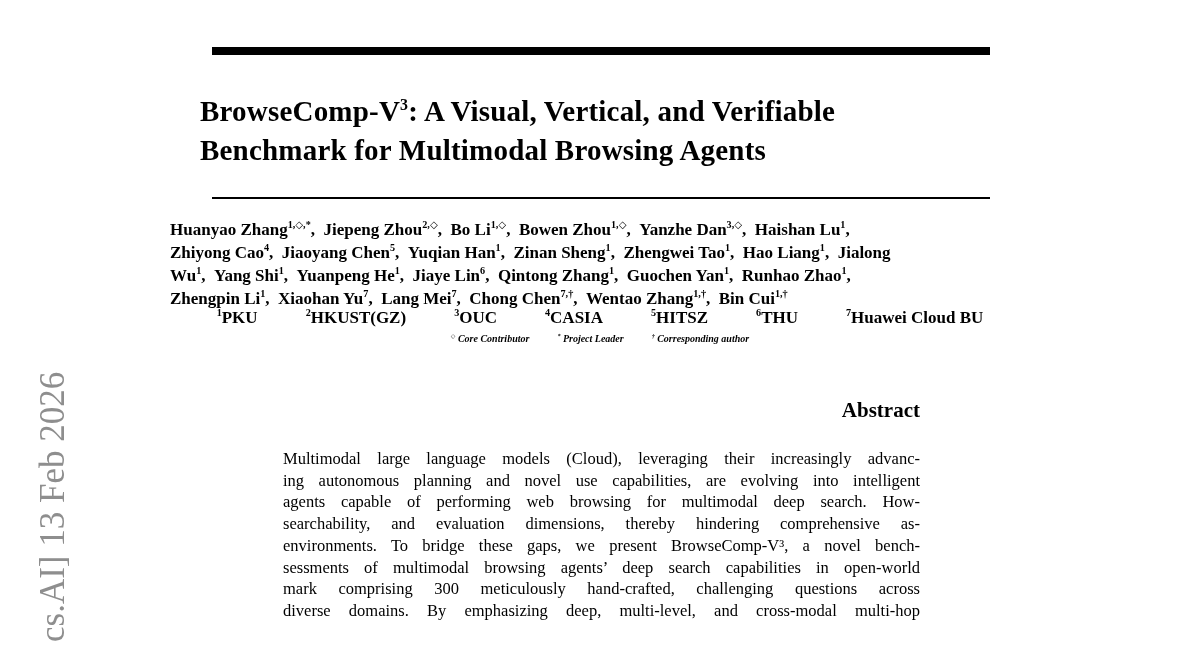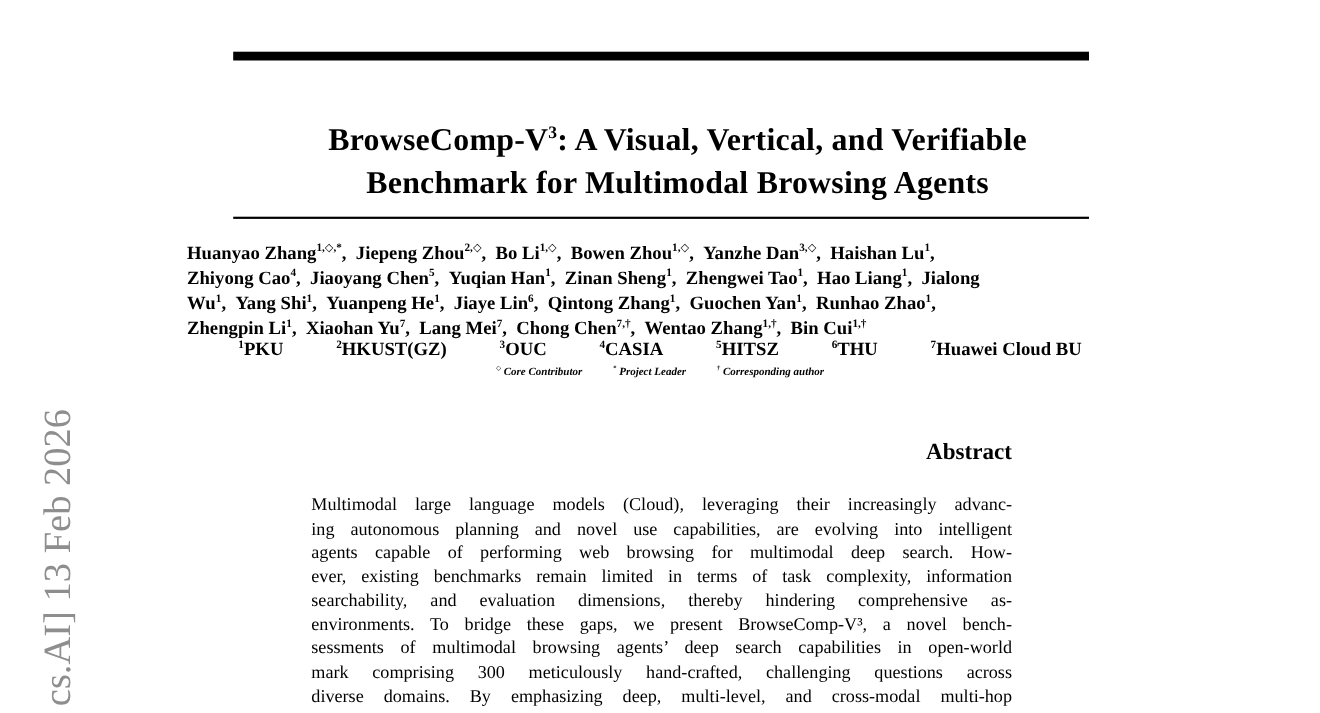--- a/index.html
+++ b/index.html
@@ -22,22 +22,21 @@
     top: 47px;
     width: 778px;
     height: 8px;
     background: #000000;
   }
   .title {
     position: absolute;
     left: 200px;
     top: 92px;
     width: 800px;
-    margin: 16px;
-    text-align: center;
+    margin: 0;
     font-size: 29px;
     font-weight: bold;
     line-height: 39px;
     letter-spacing: 0.2px;
   }
   .title sup { font-size: 55%; line-height: 0; }
   .rule {
     position: absolute;
     left: 212px;
     top: 197px;
@@ -139,21 +138,20 @@
   <div class="affils" id="affils"><span class="affil"><sup>1</sup>PKU</span><span class="affil"><sup>2</sup>HKUST(GZ)</span><span class="affil"><sup>3</sup>OUC</span><span class="affil"><sup>4</sup>CASIA</span><span class="affil"><sup>5</sup>HITSZ</span><span class="affil"><sup>6</sup>THU</span><span class="affil"><sup>7</sup>Huawei Cloud BU</span></div>
 
   <div class="notes" id="notes"><span class="note"><sup>◇</sup> Core Contributor</span><span class="note"><sup>*</sup> Project Leader</span><span class="note"><sup>†</sup> Corresponding author</span></div>
 
   <div class="abs-head">Abstract</div>
 
   <div class="abs-body" id="abs-body">
       <div class="abs-line">Multimodal large language models (Cloud), leveraging their increasingly advanc-</div>
       <div class="abs-line">ing autonomous planning and novel use capabilities, are evolving into intelligent</div>
       <div class="abs-line">agents capable of performing web browsing for multimodal deep search. How-</div>
-      <div class="abs-line">ever, existing benchmarks remain limited in terms of task complexity, information</div>
       <div class="abs-line">searchability, and evaluation dimensions, thereby hindering comprehensive as-</div>
       <div class="abs-line">environments. To bridge these gaps, we present BrowseComp-V³, a novel bench-</div>
       <div class="abs-line">sessments of multimodal browsing agents’ deep search capabilities in open-world</div>
       <div class="abs-line">mark comprising 300 meticulously hand-crafted, challenging questions across</div>
       <div class="abs-line">diverse domains. By emphasizing deep, multi-level, and cross-modal multi-hop</div>
     </div>
 
 </div>
 
 </body></html>

